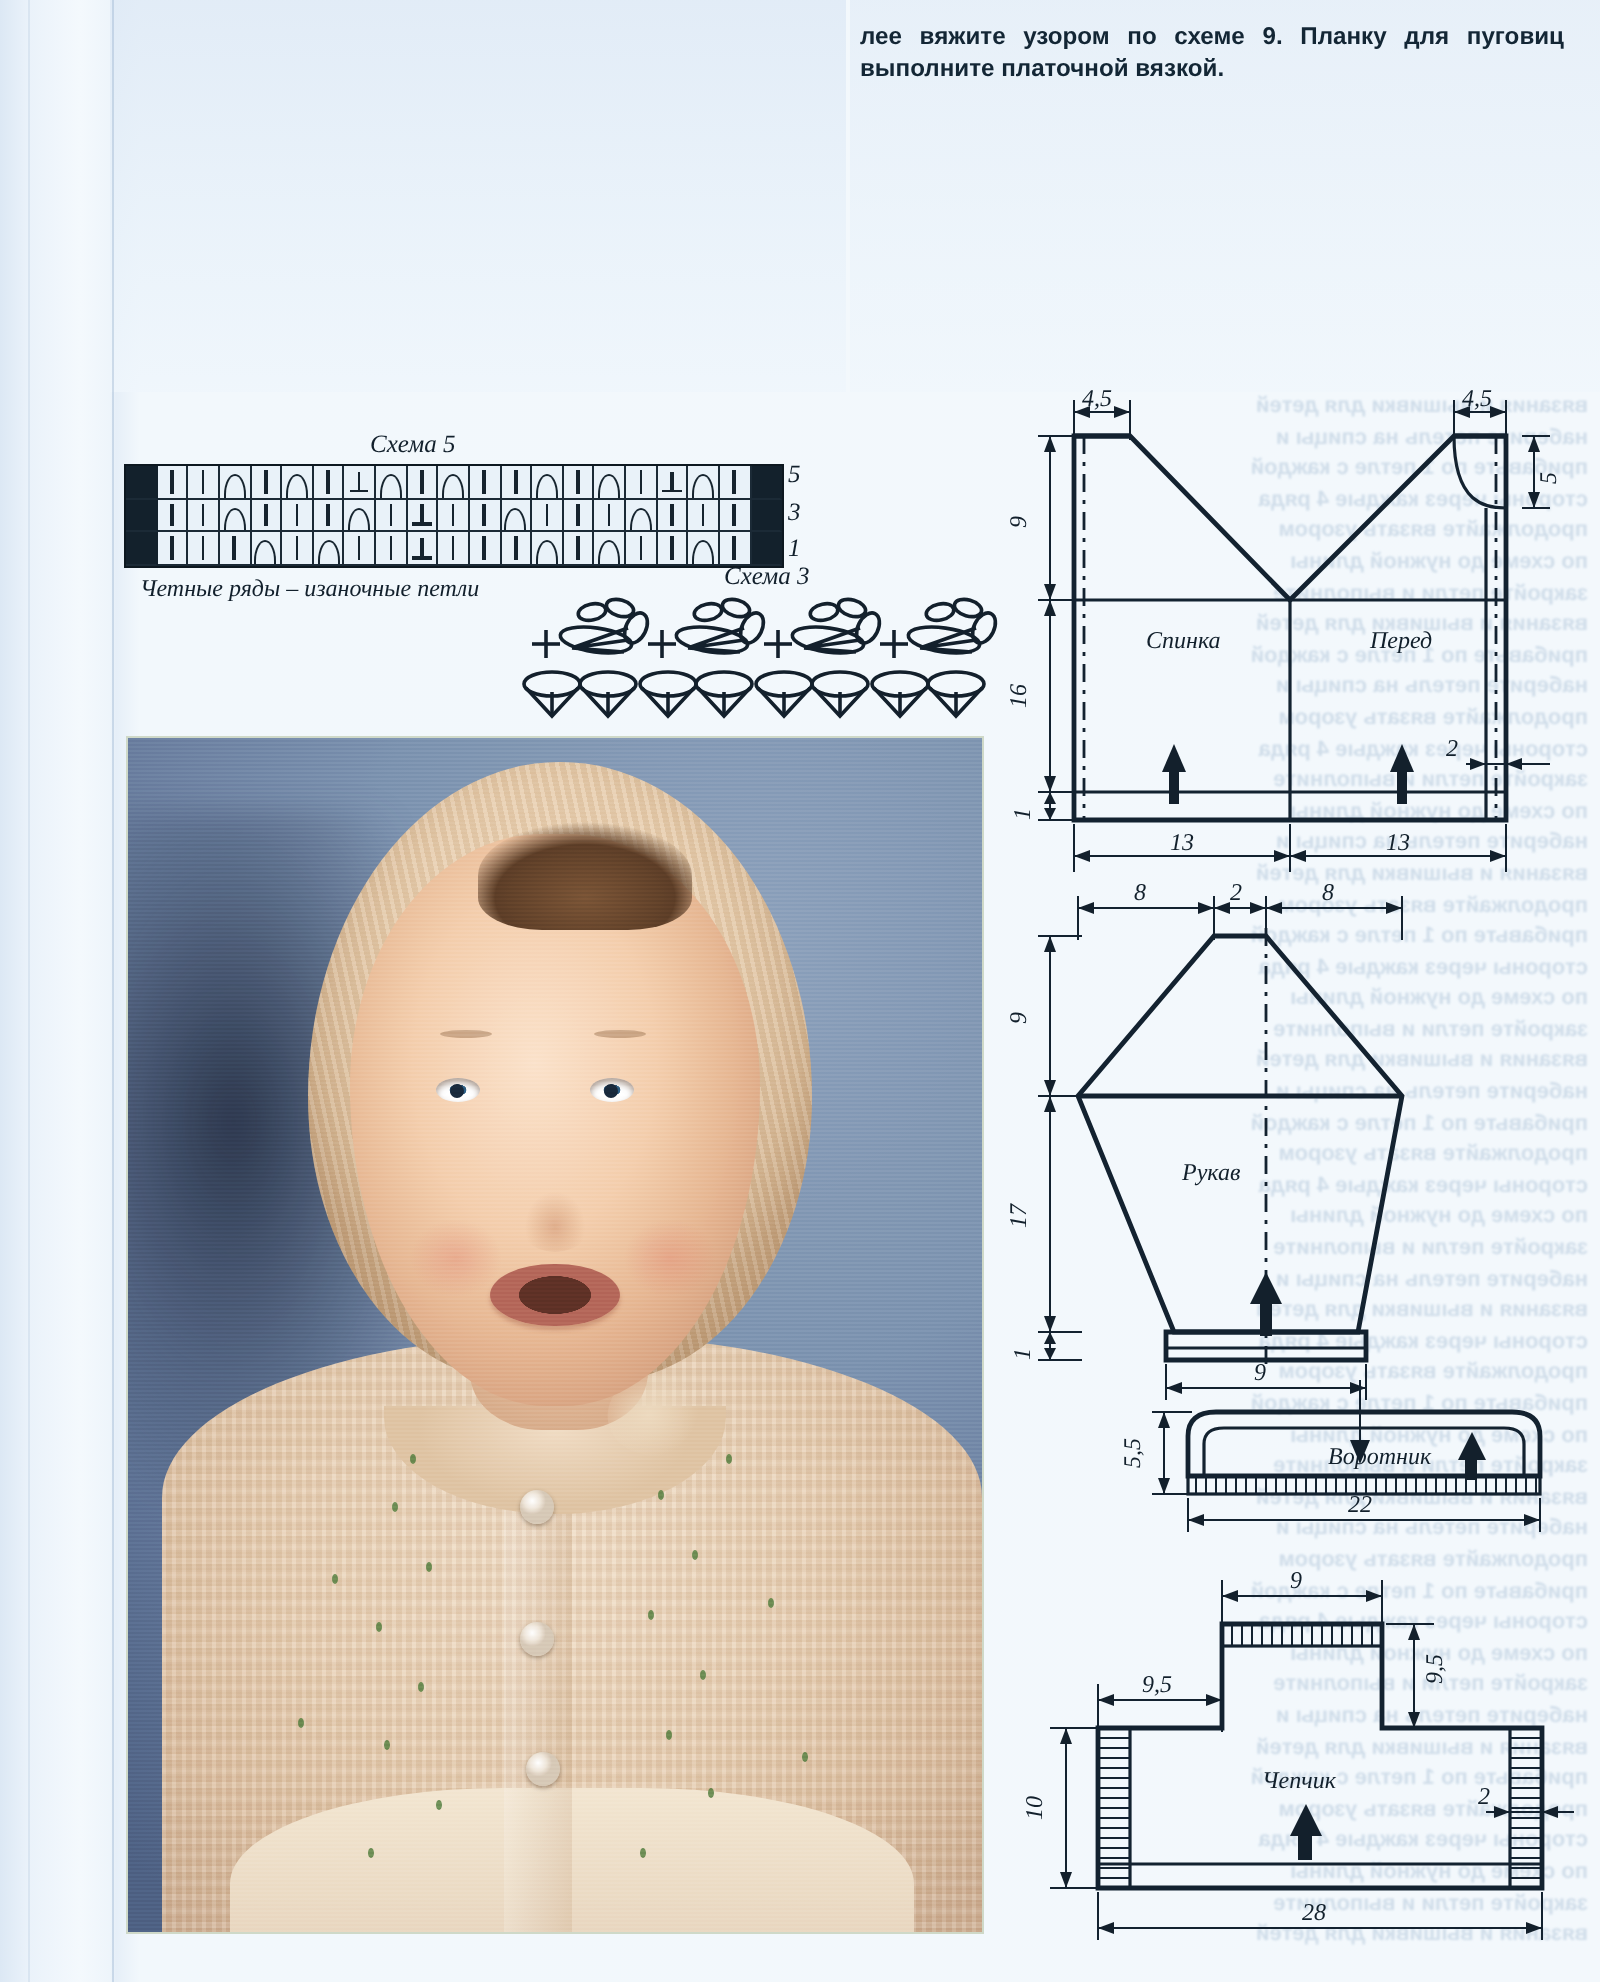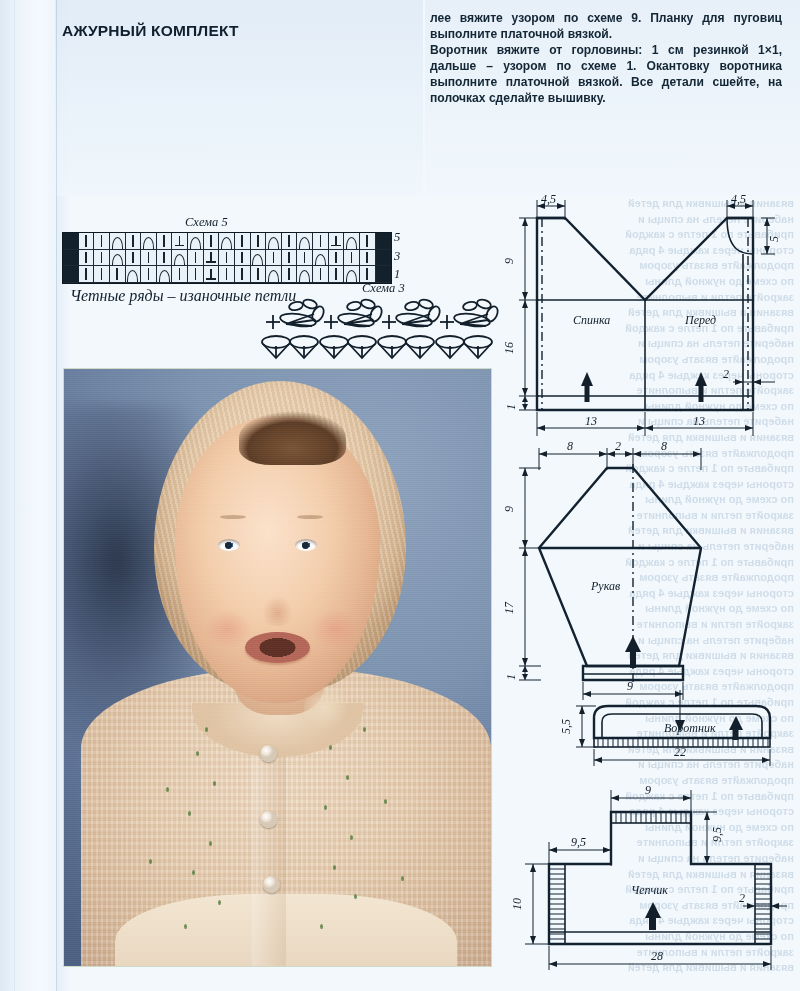--- a/index.html
+++ b/index.html
@@ -56,21 +56,21 @@
     transform:scaleX(-1);
     pointer-events:none;user-select:none;
     filter:blur(.4px);
   }
   .schlabel{
     font-family:"Liberation Serif", serif;
     font-style:italic;font-size:12.5px;color:#12202c;
   }
   #s1title{position:absolute;left:185px;top:215px;}
   #s2title{position:absolute;left:362px;top:281px;}
-  #s1caption{position:absolute;left:70px;top:287px;font-size:16px;}
+  #s1caption{position:absolute;left:70px;top:287px;font-size:12px;}
 
   #grid{
     position:absolute;left:62px;top:232px;
     width:328px;height:50px;
     background:#13212c;
     border:1px solid #0d1820;
     display:flex;flex-direction:column;
     overflow:hidden;
   }
   .grow{display:flex;flex:1 1 0;}
@@ -313,28 +313,26 @@
     <div>наберите петель на спицы и</div>
     <div>вязания и вышивки для детей</div>
     <div>прибавьте по 1 петле с каждой</div>
     <div>продолжайте вязать узором</div>
     <div>стороны через каждые 4 ряда</div>
     <div>по схеме до нужной длины</div>
     <div>закройте петли и выполните</div>
     <div>вязания и вышивки для детей</div>
   </div>
 
-  <div class="headline scanblur">АЖУРНЫЙ КОМПЛЕКТ</div>
 
   <div class="col scanblur" id="colL">
   </div>
 
   <div class="col scanblur" id="colR">
     <p>лее вяжите узором по схеме 9. Планку для пуговиц выполните платочной вязкой.</p>
-    <p>Воротник вяжите от горловины: 1 см резинкой 1×1, дальше – узором по схеме 1. Окантовку воротника выполните платочной вязкой. Все детали сшейте, на полочках сделайте вышивку.</p>
   </div>
 
   <div class="schlabel scanblur" id="s1title">Схема 5</div>
 
   <div id="grid" class="scanblur">
       <div class="grow">
         <div class="cell dark">
           <div class="tri" style="position: absolute; inset: 0px; background: linear-gradient(to right top, rgb(19, 33, 44) 50%, rgb(233, 242, 249) 50%);"></div>
         </div>
         <div class="cell k"></div>

